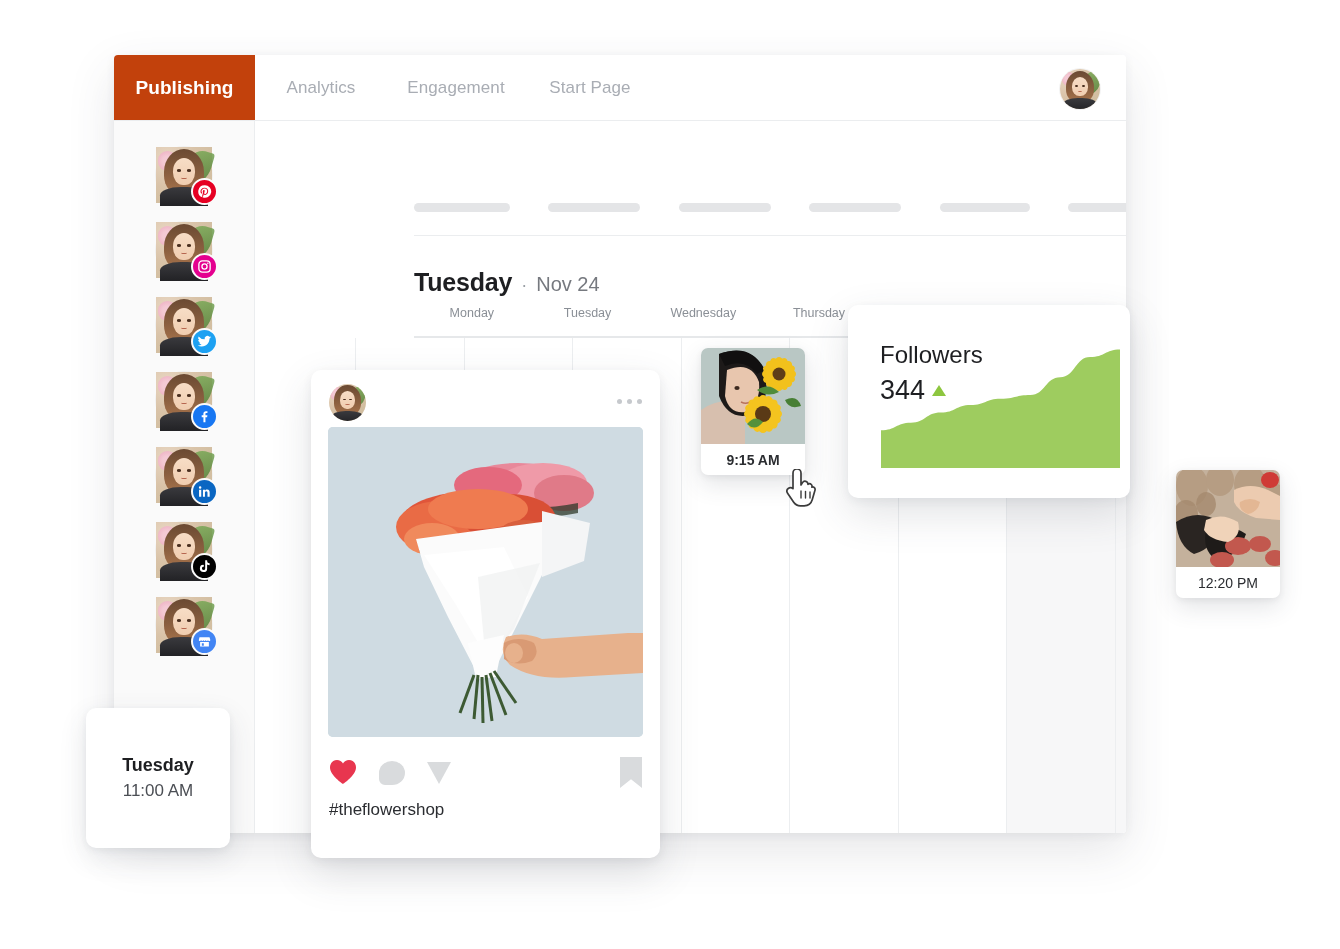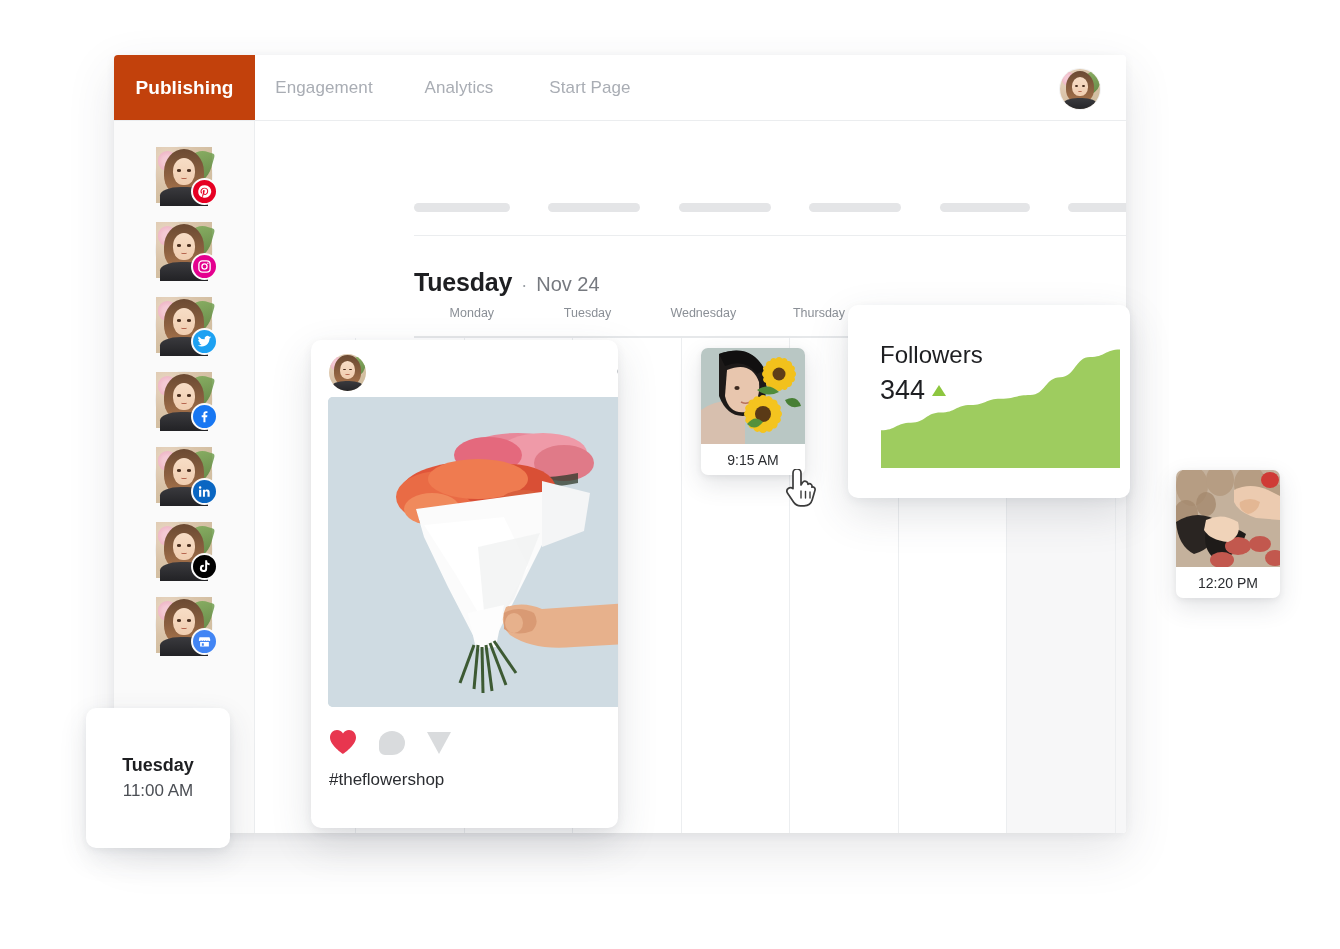--- a/index.html
+++ b/index.html
@@ -142,21 +142,21 @@
     left: 86px; top: 708px; width: 144px; height: 140px;
     box-shadow: 0 10px 28px rgba(60,64,80,.12), 0 2px 7px rgba(60,64,80,.07);
     display: flex; flex-direction: column; align-items: center; justify-content: center;
     gap: 5px;
   }
   .time-card .t1 { font-size: 18px; font-weight: 700; color: #1e1f22; }
   .time-card .t2 { font-size: 17px; color: #4b4e54; }
 
   
   .post-card {
-    left: 311px; top: 340px; width: 307px; height: 488px;
+    left: 311px; top: 370px; width: 349px; height: 488px;
     box-shadow: 0 16px 40px rgba(60,64,80,.15), 0 3px 10px rgba(60,64,80,.08);
     overflow: hidden;
   }
   .post-head { position:absolute; left:0; top:0; width:349px; height:62px; }
   .post-avatar {
     position: absolute; left: 18px; top: 14px; width: 37px; height: 37px;
     border-radius: 50%; overflow: hidden;
   }
   .post-menu { position:absolute; right:18px; top:29px; display:flex; gap:5px; cursor:pointer;}
   .post-menu i { width:5px; height:5px; border-radius:50%; background:#c6c9cd; display:block;}
@@ -181,21 +181,21 @@
     box-shadow: 0 9px 24px rgba(60,64,80,.14), 0 2px 6px rgba(60,64,80,.08);
     overflow: hidden;
   }
   .thumb-card .ph { width: 100%; }
   .thumb-card .lbl {
     text-align: center; font-size: 14px; color: #2b2d31;
     display:flex; align-items:center; justify-content:center;
   }
   .thumb-915 { left: 701px; top: 348px; width: 104px; height: 127px; border-radius:7px;}
   .thumb-915 .ph { height: 96px; }
-  .thumb-915 .lbl { height: 31px; }
+  .thumb-915 .lbl { height: 31px; font-weight: bold; }
   .thumb-1220 { left: 1176px; top: 470px; width: 104px; height: 128px; border-radius:7px;}
   .thumb-1220 .ph { height: 97px; }
   .thumb-1220 .lbl { height: 31px; }
 
   
   .followers-card {
     left: 848px; top: 305px; width: 282px; height: 193px;
     box-shadow: 0 16px 42px rgba(60,64,80,.15), 0 3px 10px rgba(60,64,80,.07);
     overflow: hidden;
   }
@@ -238,22 +238,22 @@
 </style>
 </head>
 <body>
 
 <div id="stage">
 
   <div class="app-window">
 
     <div class="topnav">
       <div class="tab publishing">Publishing</div>
+      <div class="tab analytics">Analytics</div>
       <div class="tab engagement">Engagement</div>
-      <div class="tab analytics">Analytics</div>
       <div class="tab startpage">Start Page</div>
       <div class="avatar-top">
         <div class="av">
             <div class="bg"></div>
             <div class="flw"></div>
             <div class="leaf"></div>
           <div class="hair"></div>
             <div class="face"></div>
             <div class="eye1"></div>
           <div class="eye2"></div>

